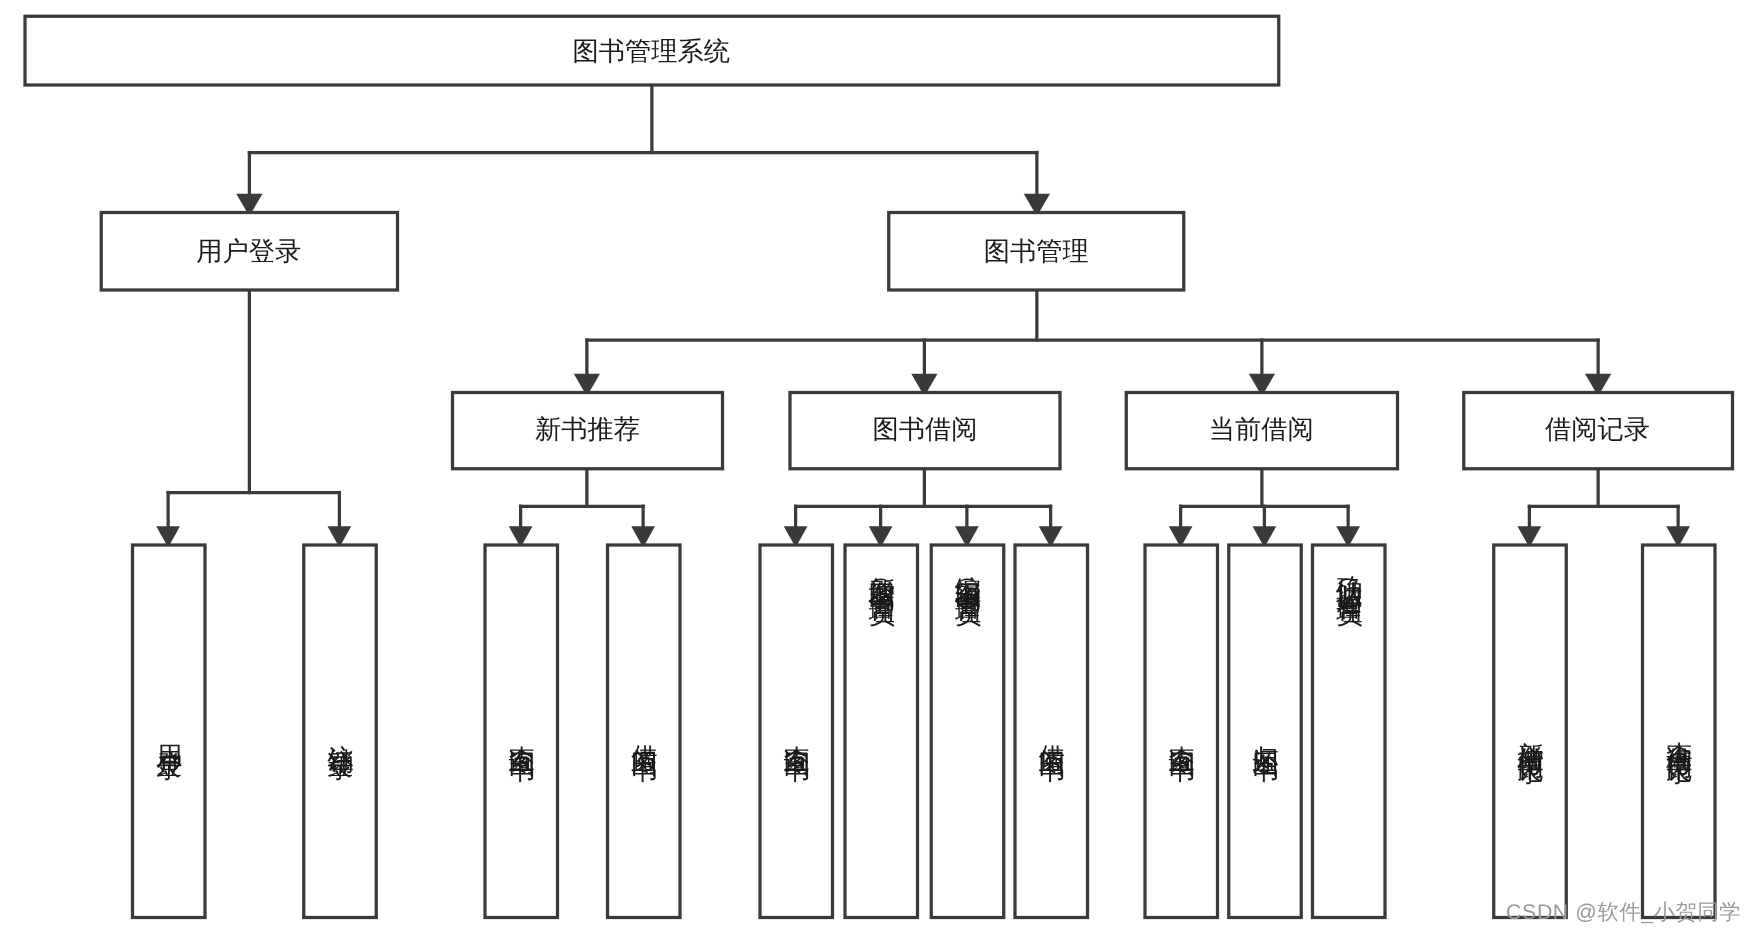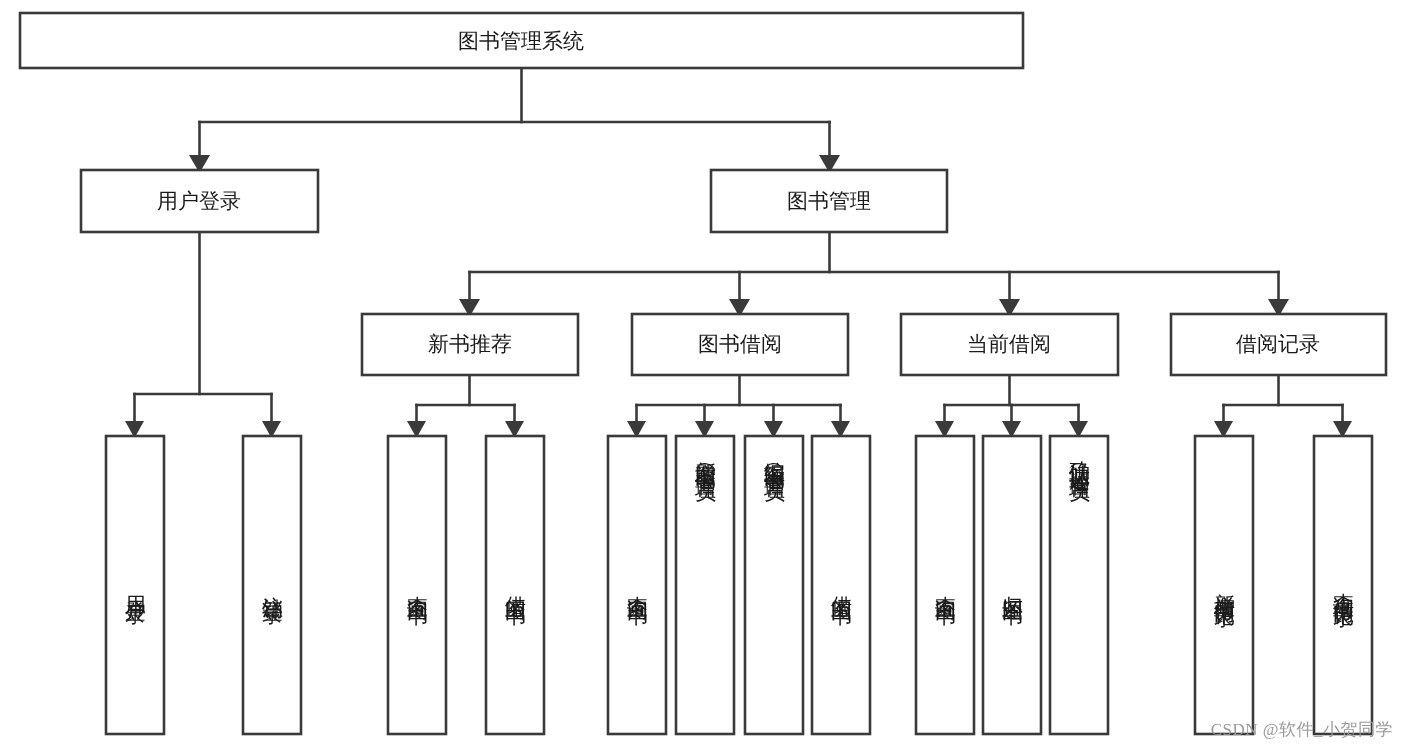--- a/index.html
+++ b/index.html
@@ -71,21 +71,21 @@
     box-sizing: border-box;
   }
   .leaf-label-wrap.centered {
     align-items: center;
     padding-top: 0;
   }
   .watermark {
     position: absolute;
     right: 12px;
     bottom: 6px;
-    font-family: Liberation Serif, serif;
+    font-family: Liberation Sans, sans-serif;
     font-size: 17px;
     color: #9a9a9a;
     letter-spacing: 0.5px;
     user-select: none;
     white-space: nowrap;
   }
 </style>
 </head>
 <body>
 

